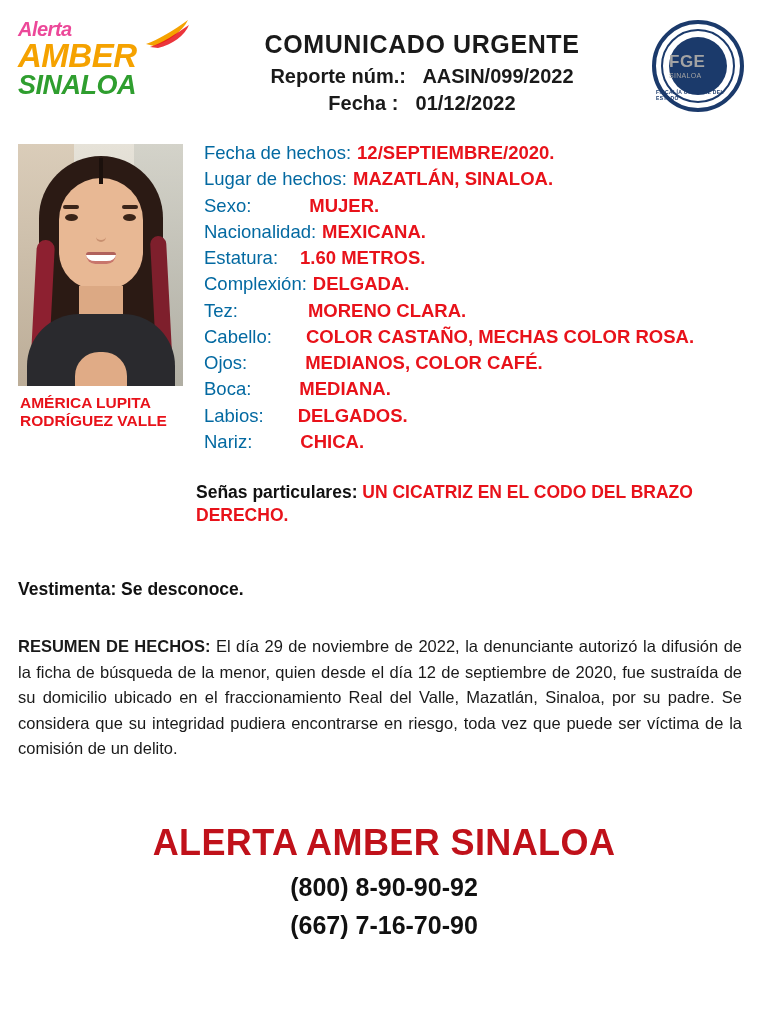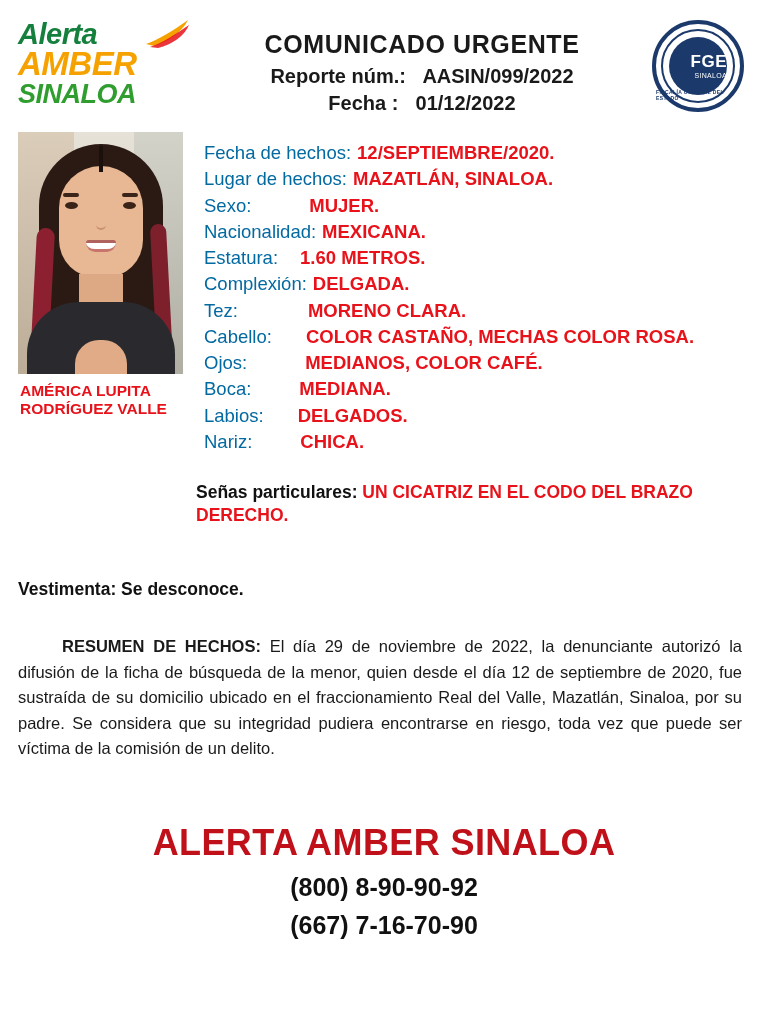--- a/index.html
+++ b/index.html
@@ -26,21 +26,21 @@
     flex: 0 0 180px;
     padding-top: 6px;
     position: relative;
   }
   .logo-amber .ln {
     font-weight: bold;
     font-style: italic;
     line-height: 0.98;
     letter-spacing: -0.5px;
   }
-  .logo-amber .ln1 { font-size: 29px; color: #15803d; }
+  .logo-amber .ln1 { font-size: 20px; color: #ec4899; }
   .logo-amber .ln2 { font-size: 33px; color: #f5a200; }
   .logo-amber .ln3 { font-size: 27px; color: #2f9e2f; }
   .swoosh {
     position: absolute;
     right: 8px;
     top: 4px;
     width: 46px;
     height: 30px;
   }
 
@@ -88,23 +88,23 @@
     border-radius: 50%;
     border: 2px solid #1b3a6b;
   }
   .seal-inner {
     width: 58px;
     height: 58px;
     border-radius: 50%;
     background: #1b3a6b;
     display: flex;
     flex-direction: column;
-    align-items: flex-end;
+    align-items: flex-start;
     justify-content: center;
-    color: #ffffff;
+    color: #a3a3a3;
     line-height: 1;
   }
   .seal-fge { font-size: 17px; font-weight: bold; letter-spacing: 0.5px; }
   .seal-sub { font-size: 7px; margin-top: 2px; letter-spacing: 0.3px; }
   .seal-ring-text {
     position: absolute;
     bottom: 7px;
     font-size: 5px;
     color: #1b3a6b;
     letter-spacing: 0.4px;
@@ -112,20 +112,21 @@
   }
 
   
   .main {
     display: flex;
     padding: 4px 18px 0 18px;
   }
   .photo-col {
     flex: 0 0 172px;
     width: 172px;
+    margin-top: 12px;
   }
   .photo {
     width: 165px;
     height: 242px;
     overflow: hidden;
     position: relative;
     background: #cfd4cf;
   }
   
   .ph-bg {
@@ -272,21 +273,21 @@
   }
 
   
   .resumen {
     margin: 34px 26px 0 18px;
     font-size: 16.5px;
     line-height: 1.54;
     text-align: justify;
     color: #1a1a1a;
   }
-  .resumen b { font-weight: bold; margin-left: 44px; }
+  .resumen b { font-weight: bold; }
 
   
   .footer {
     position: absolute;
     left: 0; right: 0;
     top: 822px;
     text-align: center;
   }
   .f-title {
     color: #c0111a;

